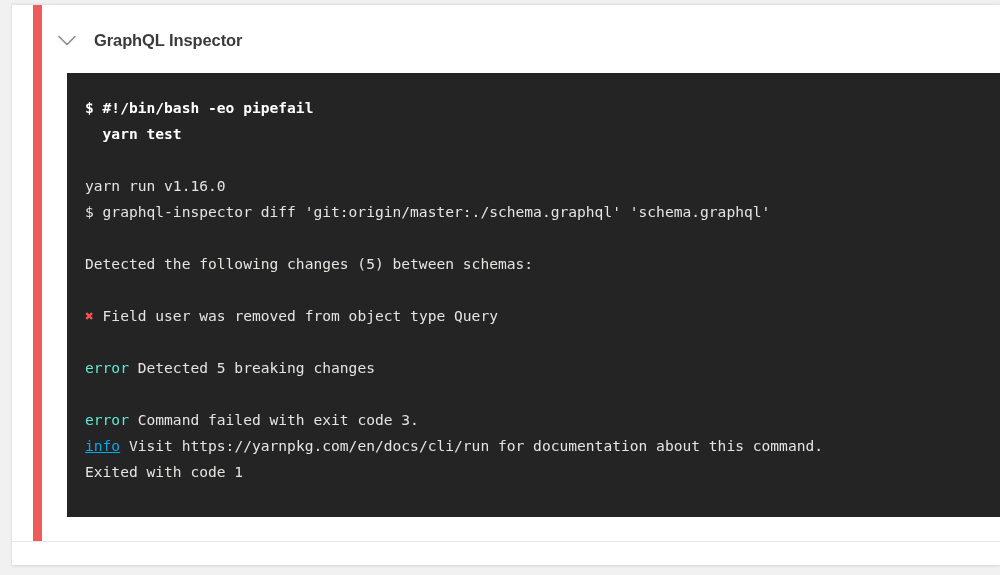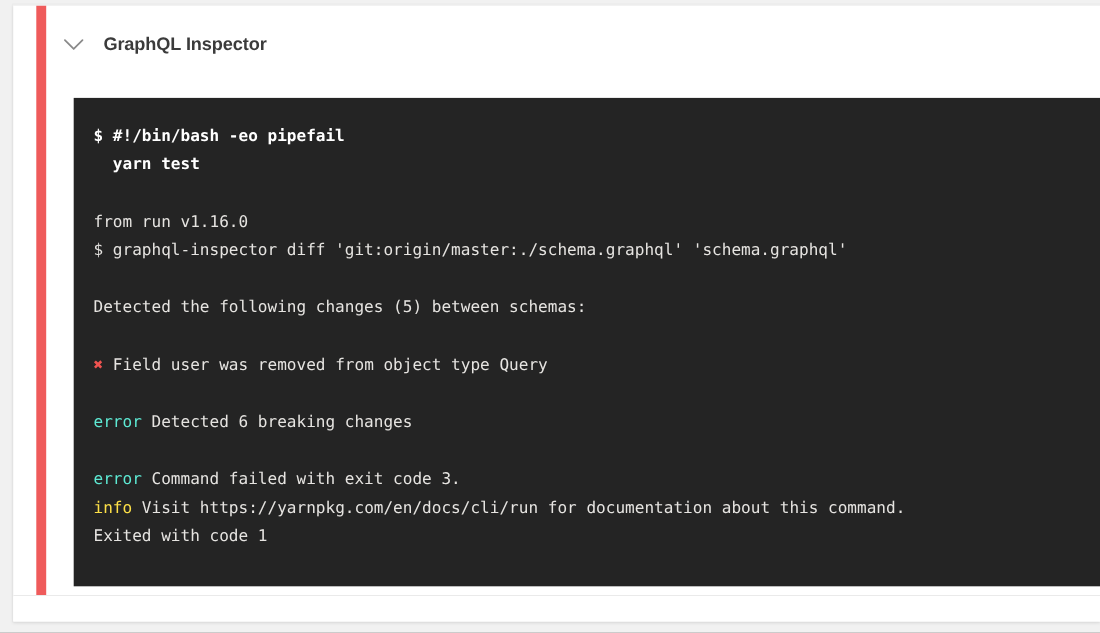--- a/index.html
+++ b/index.html
@@ -67,21 +67,21 @@
     font-weight: bold;
     color: #3b3b3b;
     letter-spacing: -0.1px;
     white-space: nowrap;
   }
 
   
   .terminal {
     position: absolute;
     left: 55px;
-    top: 84px;
+    top: 68px;
     width: 933px;
     height: 444px;
     background: #242424;
     box-sizing: border-box;
     padding: 22px 0 22px 18px;
     overflow: hidden;
   }
 
   .term-line {
     font-family: "DejaVu Sans Mono", "Liberation Mono", monospace;
@@ -99,21 +99,22 @@
 
   .term-spacer {
     height: 26px;
   }
 
   .tok-err {
     color: #5eead4;
   }
 
   .tok-info {
-    color: #fde047;
+    color: #0ea5e9;
+    text-decoration: underline;
   }
 
   .tok-x {
     color: #ef5350;
     font-weight: bold;
   }
 
   
   .divider {
     position: absolute;
@@ -148,28 +149,28 @@
           <path d="M5 9.5 L13 17.5 L21 9.5" stroke="#8a8a8a" stroke-width="1.6" stroke-linecap="round" stroke-linejoin="round" fill="none"></path>
         </svg>
       </span>
       <span class="header-title">GraphQL Inspector</span>
     </div>
 
     <div class="terminal" id="terminal">
         <div class="term-line bold"><span>$ #!/bin/bash -eo pipefail</span></div>
         <div class="term-line bold"><span>  yarn test</span></div>
         <div class="term-spacer"></div>
-        <div class="term-line"><span>from run v1.16.0</span></div>
+        <div class="term-line"><span>yarn run v1.16.0</span></div>
         <div class="term-line"><span>$ graphql-inspector diff 'git:origin/master:./schema.graphql' 'schema.graphql'</span></div>
         <div class="term-spacer"></div>
         <div class="term-line"><span>Detected the following changes (5) between schemas:</span></div>
         <div class="term-spacer"></div>
         <div class="term-line"><span class="tok-x">✖</span><span> Field user was removed from object type Query</span></div>
         <div class="term-spacer"></div>
-        <div class="term-line"><span class="tok-err">error</span><span> Detected 6 breaking changes</span></div>
+        <div class="term-line"><span class="tok-err">error</span><span> Detected 5 breaking changes</span></div>
         <div class="term-spacer"></div>
         <div class="term-line"><span class="tok-err">error</span><span> Command failed with exit code 3.</span></div>
         <div class="term-line"><span class="tok-info">info</span><span> Visit https://yarnpkg.com/en/docs/cli/run for documentation about this command.</span></div>
         <div class="term-line"><span>Exited with code 1</span></div>
       </div>
 
     <div class="divider"></div>
     <div class="footer"></div>
 
   </div>

